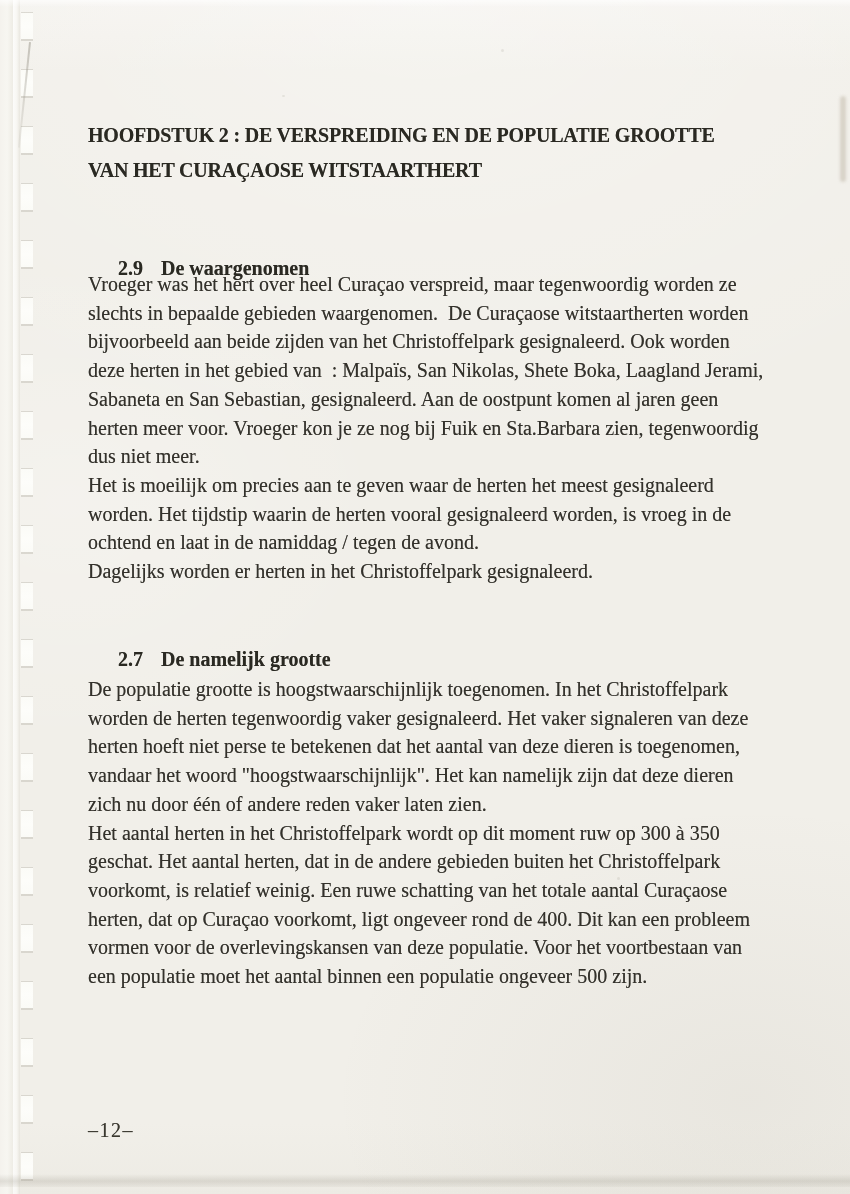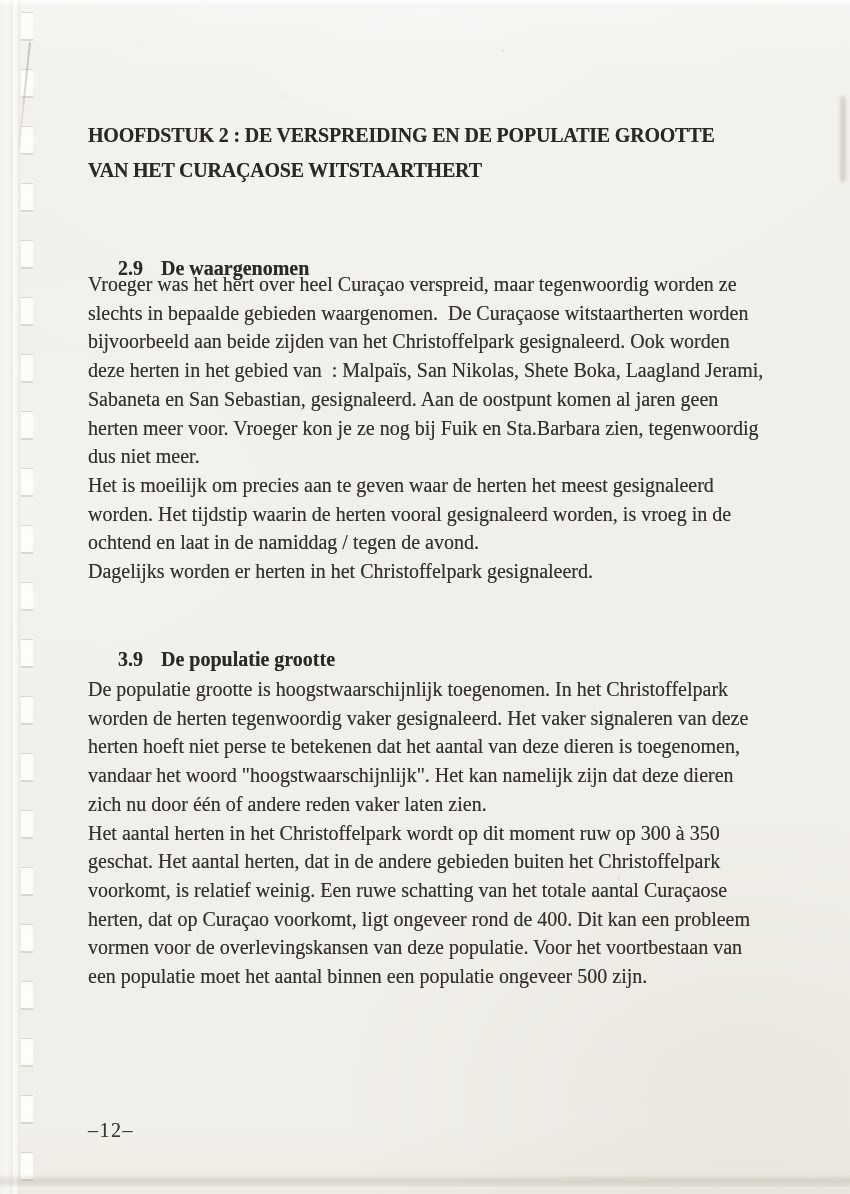--- a/index.html
+++ b/index.html
@@ -132,21 +132,21 @@
 deze herten in het gebied van  : Malpaïs, San Nikolas, Shete Boka, Laagland Jerami,
 Sabaneta en San Sebastian, gesignaleerd. Aan de oostpunt komen al jaren geen
 herten meer voor. Vroeger kon je ze nog bij Fuik en Sta.Barbara zien, tegenwoordig
 dus niet meer.
 Het is moeilijk om precies aan te geven waar de herten het meest gesignaleerd
 worden. Het tijdstip waarin de herten vooral gesignaleerd worden, is vroeg in de
 ochtend en laat in de namiddag / tegen de avond.
 Dagelijks worden er herten in het Christoffelpark gesignaleerd.</div>
 
     <div class="sec-heading h2 ink">
-      <span class="sec-num">3.9</span><span>De populatie grootte</span>
+      <span class="sec-num">2.7</span><span>De namelijk grootte</span>
     </div>
     <div class="sec-body b2 ink">De populatie grootte is hoogstwaarschijnlijk toegenomen. In het Christoffelpark
 worden de herten tegenwoordig vaker gesignaleerd. Het vaker signaleren van deze
 herten hoeft niet perse te betekenen dat het aantal van deze dieren is toegenomen,
 vandaar het woord "hoogstwaarschijnlijk". Het kan namelijk zijn dat deze dieren
 zich nu door één of andere reden vaker laten zien.
 Het aantal herten in het Christoffelpark wordt op dit moment ruw op 300 à 350
 geschat. Het aantal herten, dat in de andere gebieden buiten het Christoffelpark
 voorkomt, is relatief weinig. Een ruwe schatting van het totale aantal Curaçaose
 herten, dat op Curaçao voorkomt, ligt ongeveer rond de 400. Dit kan een probleem

